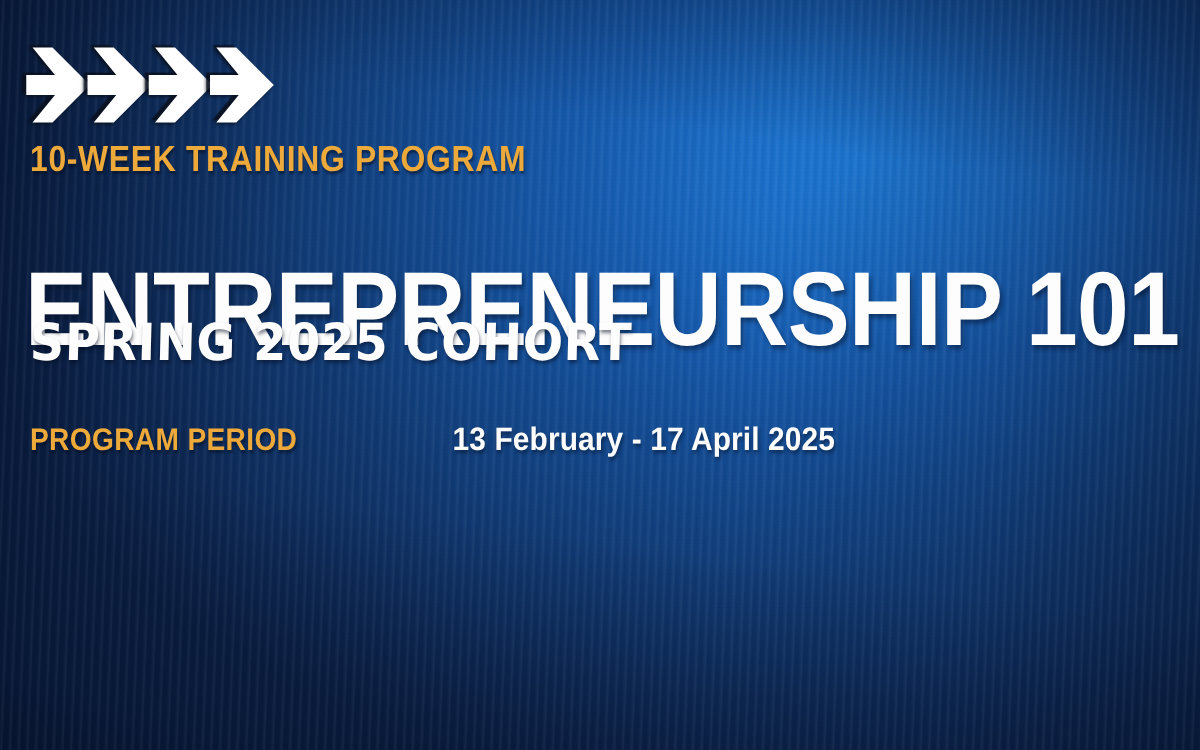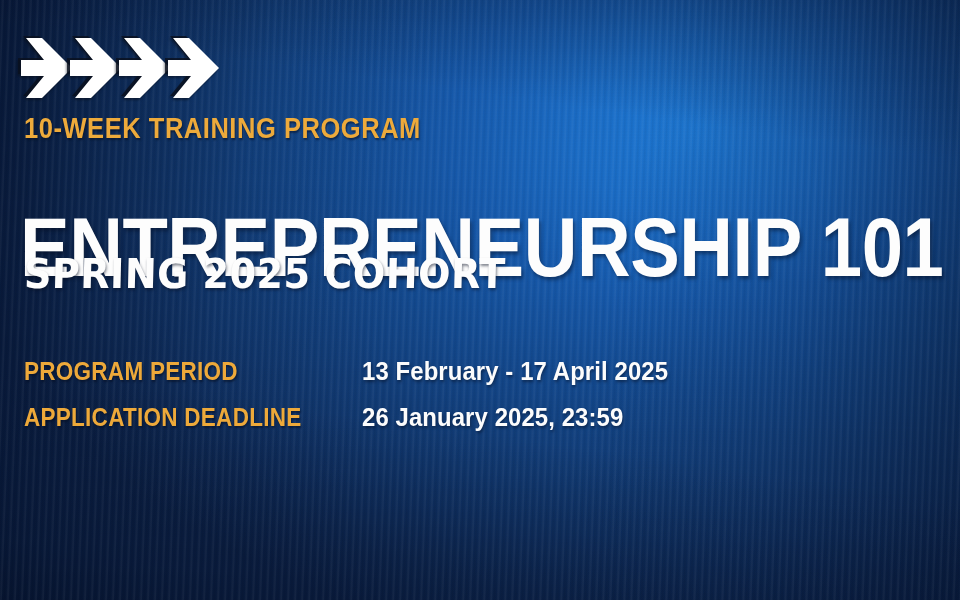--- a/index.html
+++ b/index.html
@@ -170,21 +170,21 @@
     font-family: "DejaVu Sans", sans-serif;
     transform: scaleX(0.93) skewX(-1.5deg);
     transform-origin: left center;
     text-shadow: 1px 2px 3px rgba(5,14,34,0.5);
   }
 
   
   .details {
     position: absolute;
     left: 24px;
-    top: 358px;
+    top: 338px;
     width: 800px;
   }
   .row {
     display: flex;
     align-items: baseline;
     height: 46px;
   }
   .row-label {
     width: 338px;
     flex: 0 0 338px;
@@ -255,21 +255,17 @@
 
     <div class="details">
 
       <div class="row">
         <div class="row-label">PROGRAM PERIOD</div>
         <div class="row-value">13 February - 17 April 2025</div>
       </div>
 
 
 
-      <div class="row">
-        <div class="row-label">APPLICATION DEADLINE</div>
-        <div class="row-value">26 January 2025, 23:59</div>
-      </div>
 
     </div>
 
   </div>
 </div>
 
 </body></html>

